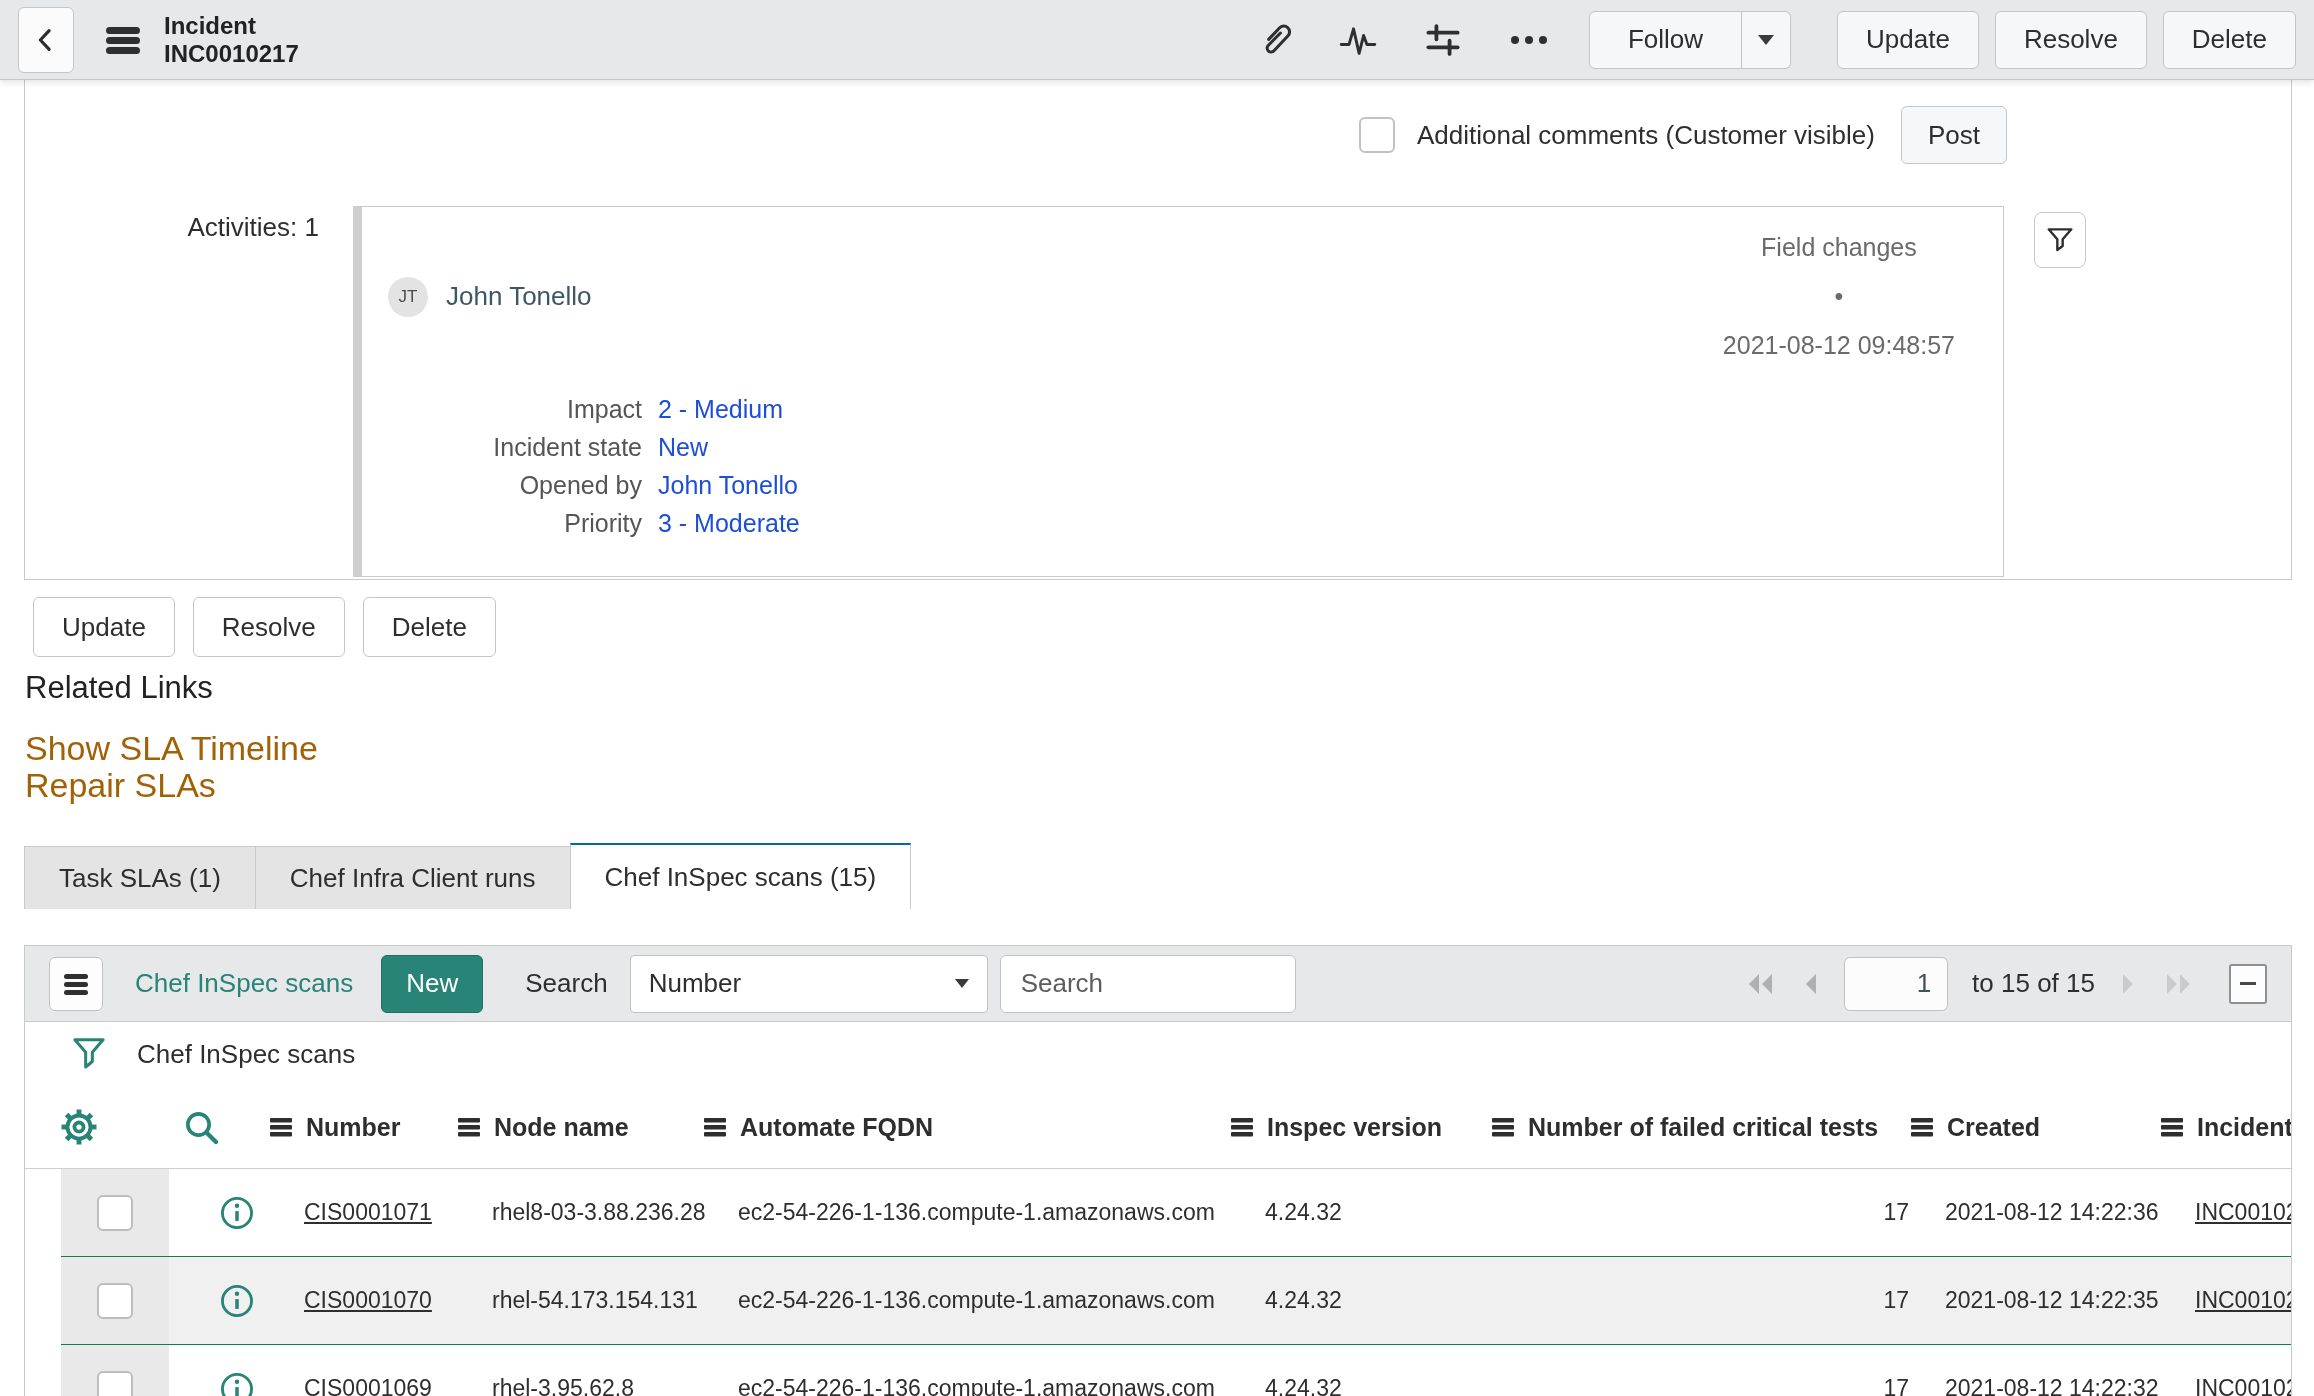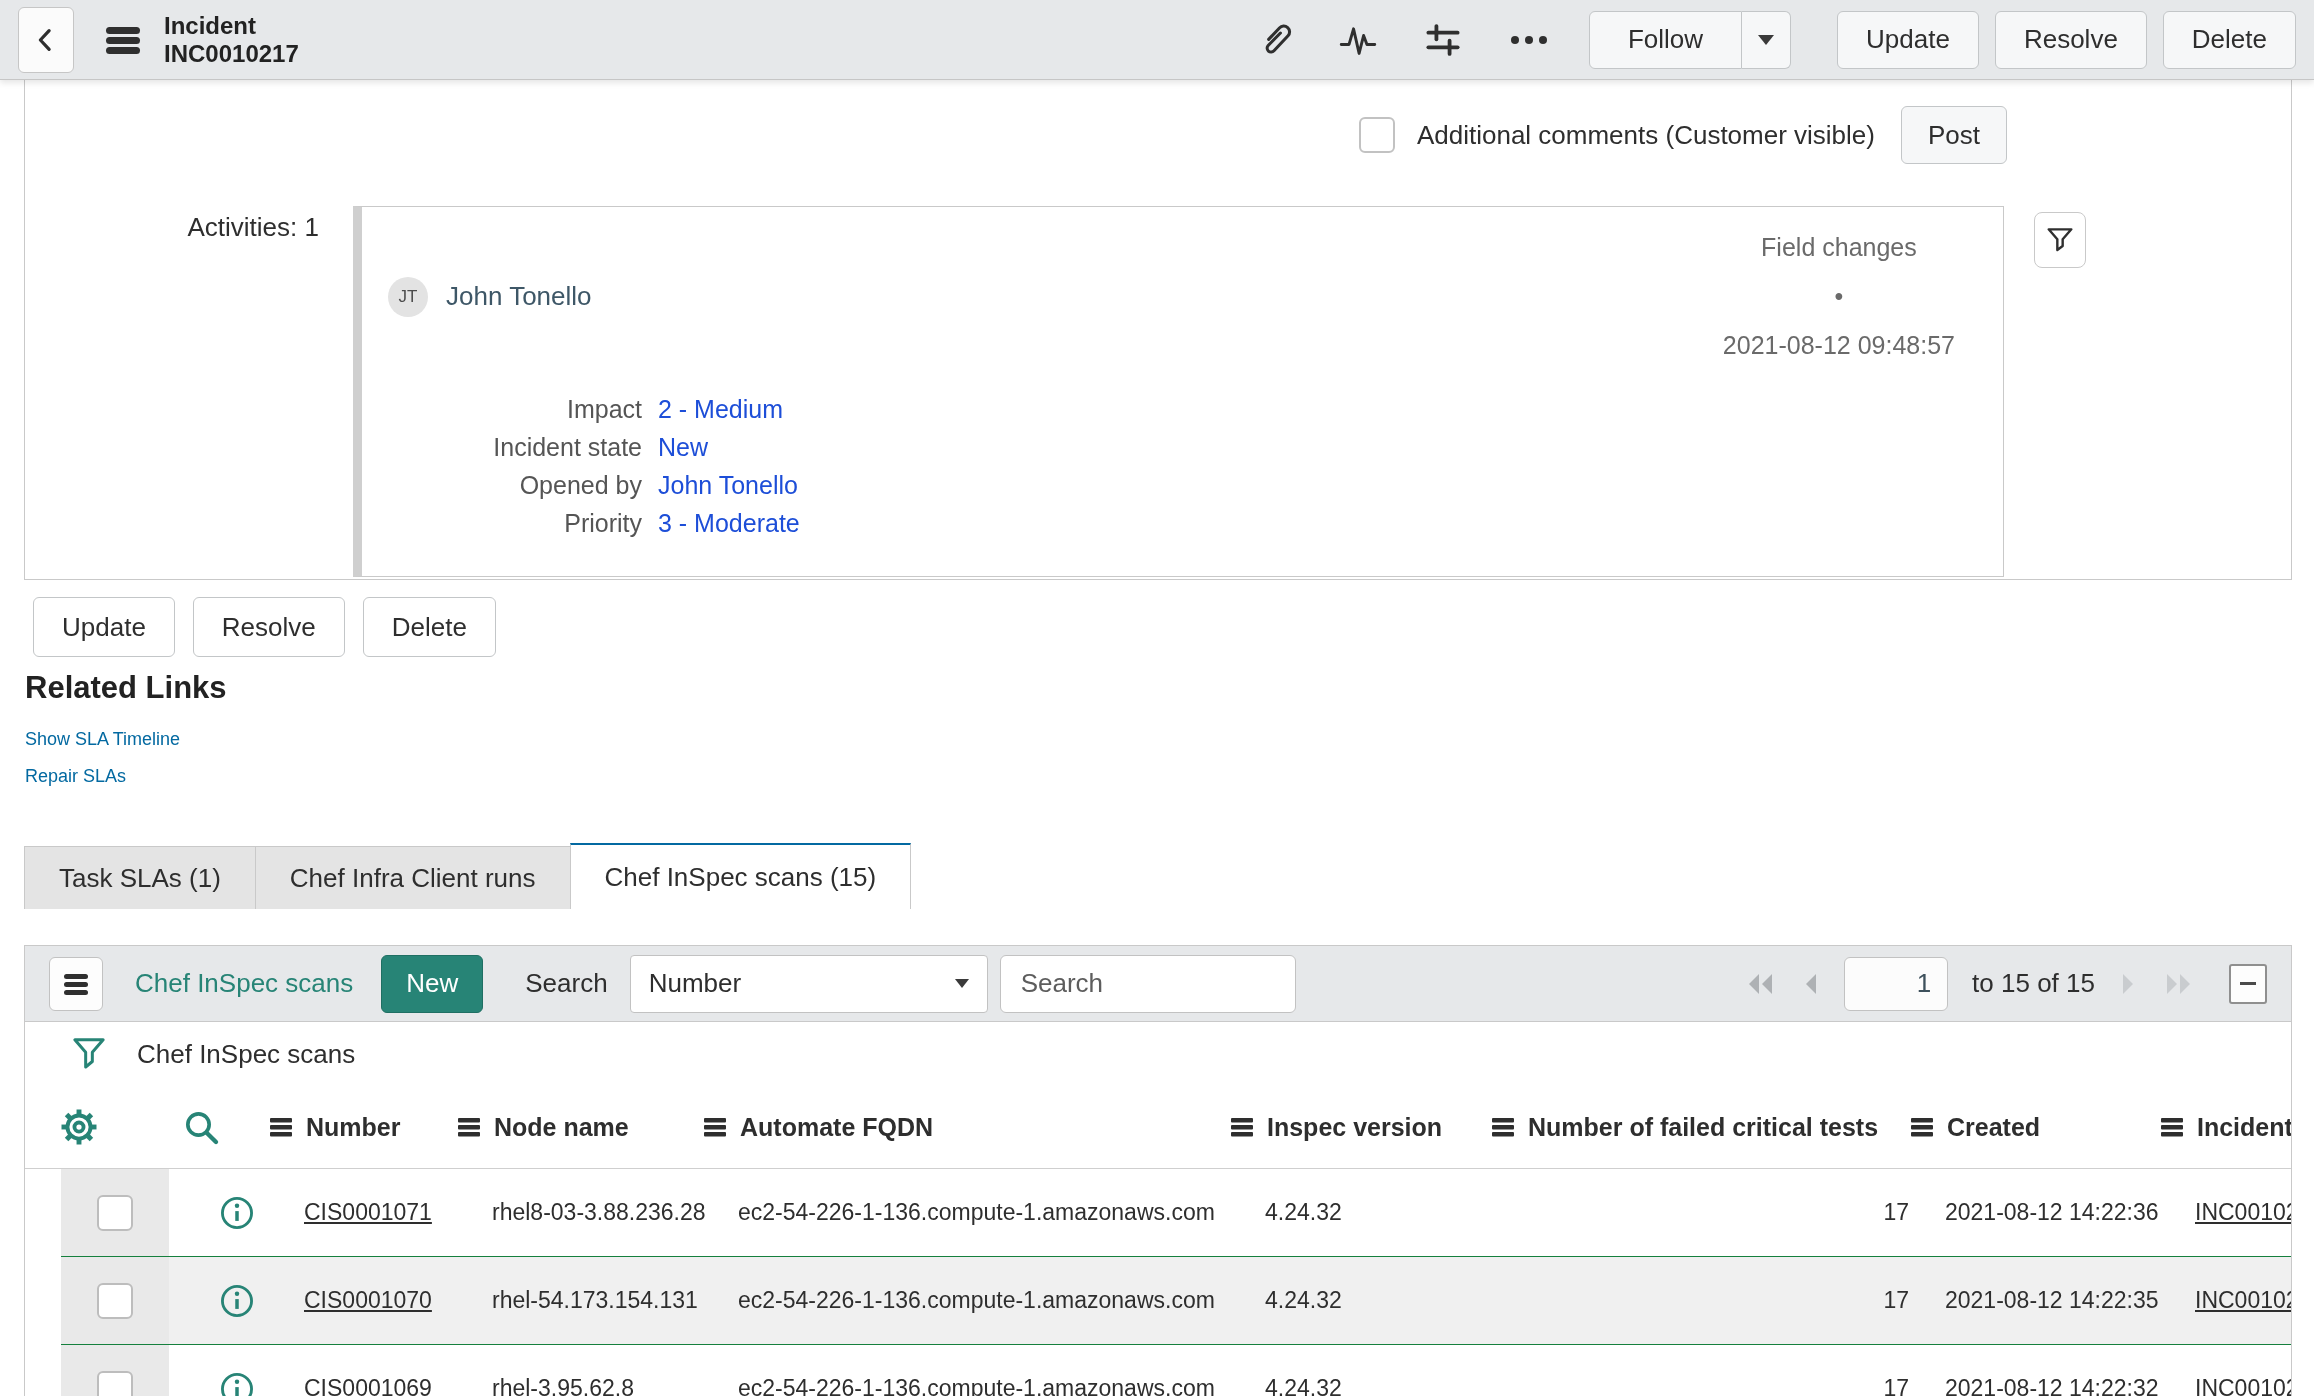--- a/index.html
+++ b/index.html
@@ -48,22 +48,22 @@
   .fields { margin-top:30px; }
   .frow { display:flex; line-height:38px; font-size:25px; }
   .flabel { width:254px; text-align:right; color:#555; }
   .fvalue { margin-left:16px; color:#1d4ed8; }
   .act-filter-btn { align-self:flex-start; margin-left:30px; margin-right:205px; margin-top:6px;
                     width:52px; height:56px; background:#fff; border:1px solid #c9c9c9; border-radius:8px;
                     display:flex; align-items:center; justify-content:center; color:#2f2f2f; cursor:pointer; flex:0 0 auto; }
 
   
   .form-actions { position:absolute; left:33px; top:597px; display:flex; gap:18px; }
-  .related-title { position:absolute; left:25px; top:670px; font-size:31px; font-weight:bold; color:#222; }
-  .rlink { position:absolute; left:25px; font-size:18px; color:#0369a1; text-decoration:none; cursor:pointer; }
+  .related-title { position:absolute; left:25px; top:670px; font-size:31px; font-weight:normal; color:#222; }
+  .rlink { position:absolute; left:25px; font-size:34px; color:#a16207; text-decoration:none; cursor:pointer; }
 
   
   .tabs { position:absolute; left:24px; top:845px; display:flex; align-items:flex-end; height:64px; }
   .tab { height:63px; background:#e4e4e4; border:1px solid #c9c9c9; border-bottom:none;
          font-size:26px; display:flex; align-items:center; padding:0 34px; cursor:pointer; color:#2e2e2e; }
   .tab + .tab { margin-left:-1px; }
   .tab.active { background:#fff; border-top:2px solid #0369a1; height:66px; }
 
   
   .list-box { position:absolute; left:24px; top:945px; width:2268px; height:475px;

